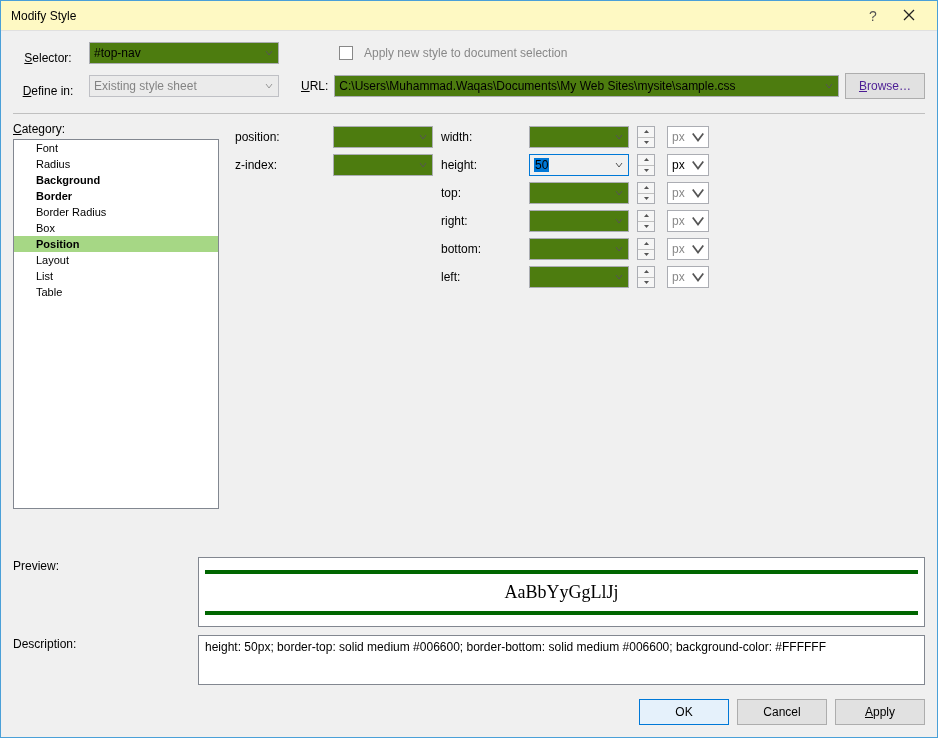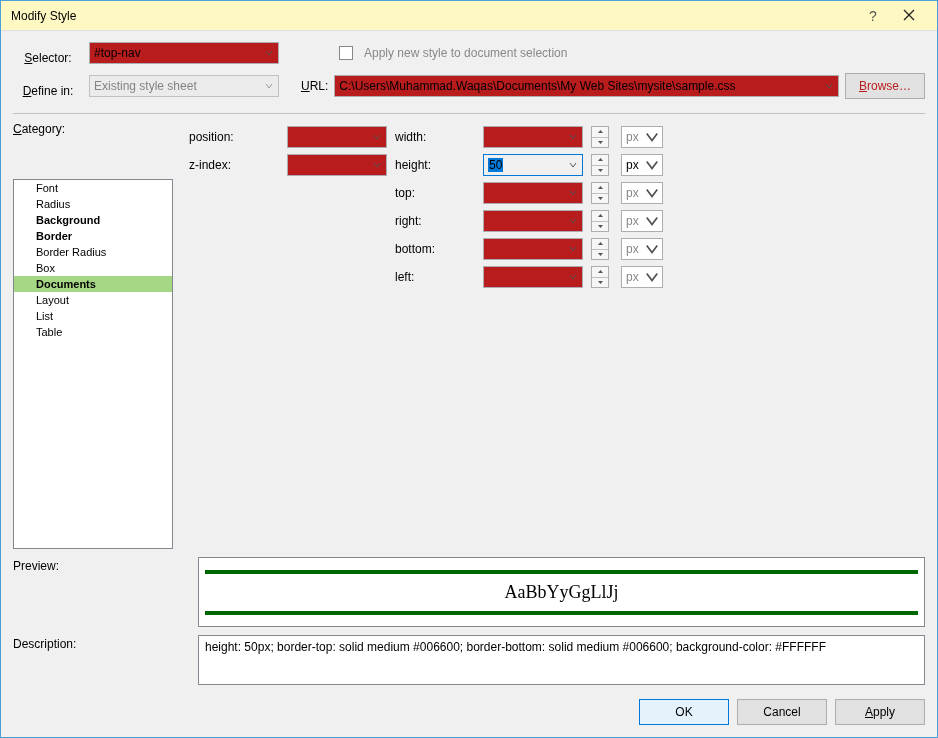--- a/index.html
+++ b/index.html
@@ -31,37 +31,37 @@
 .titlebar .help { width: 20px; text-align: center; font-size: 14px; color: #555; cursor: pointer; padding-right: 20px;}
 .titlebar .close { width: 40px; text-align: center; font-size: 14px; color: #222; cursor: pointer; }
 .titlebar .close svg { width: 12px; height: 12px; }
 .body { padding: 10px 12px 12px 12px; flex: 1; display: flex; flex-direction: column; }
 .row { display: flex; align-items: center; margin-bottom: 8px; gap: 6px; }
 .label { width: 70px; text-align: center; margin-top: 10px; }
 .underline-first::first-letter { text-decoration: underline; }
 select.combo, input.combo {
   height: 22px;
   border: 1px solid #abadb3;
-  background: #b91c1c;
+  background: #4d7c0f;
   font: inherit;
   padding: 0 4px;
 }
 .combo.disabled { background: #eaeaea; color: #555; }
 select { appearance: none; -webkit-appearance: none; background-image: none; padding-right: 18px; }
 .select-wrap { position: relative; display: inline-flex; }
 .select-wrap .chev {
   position: absolute; right: 2px; top: 0; bottom: 0; width: 16px;
   display: flex; align-items: center; justify-content: center;
   pointer-events: none;
 }
 .select-wrap .chev svg { width: 8px; height: 8px; }
 .checkbox-box { width: 14px; height: 14px; border: 1px solid #888; background: #fff; margin-right: 5px; display: inline-block; vertical-align: middle; }
 hr.sep { border: none; border-top: 1px solid #c0c0c0; margin: 6px 0 8px 0; }
 .main { display: flex; flex: 1; gap: 16px; min-height: 0; }
-.cat-col { width: 160px; display: flex; flex-direction: column; justify-content: space-between; }
+.cat-col { width: 206px; display: flex; flex-direction: column; }
 .cat-list {
   border: 1px solid #828790;
   background: #fff;
   height: 370px;
   overflow: hidden;
 }
 .cat-item { padding: 2px 22px; font-size: 11px; cursor: pointer; }
 .cat-item.bold { font-weight: 700; }
 .cat-item.selected { background: #a6d785; }
 .form-area { flex: 1; padding-top: 4px; }
@@ -144,34 +144,34 @@
       <span style="width:10px"></span>
       <span><u>U</u>RL:</span>
       <span class="select-wrap" style="flex:1">
         <select class="combo" style="width:100%"><option>C:\Users\Muhammad.Waqas\Documents\My Web Sites\mysite\sample.css</option></select>
         <span class="chev">
             <svg viewBox="0 0 8 8">
               <path d="M1 2 L4 6 L7 2" stroke="#555" fill="none"></path>
             </svg>
           </span>
       </span>
-      <button class="btn disabled" style="width:80px"><span style="color:#b91c1c"><u>B</u>rowse…</span></button>
+      <button class="btn disabled" style="width:80px"><span style="color:#4c1d95"><u>B</u>rowse…</span></button>
     </div>
     <hr class="sep">
     <div class="main">
       <div class="cat-col">
         <div class="underline-first" style="margin-bottom:3px">Category:</div>
         <div class="cat-list">
             <div class="cat-item">Font</div>
             <div class="cat-item">Radius</div>
             <div class="cat-item bold">Background</div>
             <div class="cat-item bold">Border</div>
             <div class="cat-item">Border Radius</div>
             <div class="cat-item">Box</div>
-            <div class="cat-item bold selected">Documents</div>
+            <div class="cat-item bold selected">Position</div>
             <div class="cat-item">Layout</div>
             <div class="cat-item">List</div>
             <div class="cat-item">Table</div>
           </div>
       </div>
       <div class="form-area">
         <div class="form-grid" id="form-grid">
             <div class="lbl">position:</div>
             <span class="select-wrap">
               <select class="combo" style="width:100px"><option></option></select>

